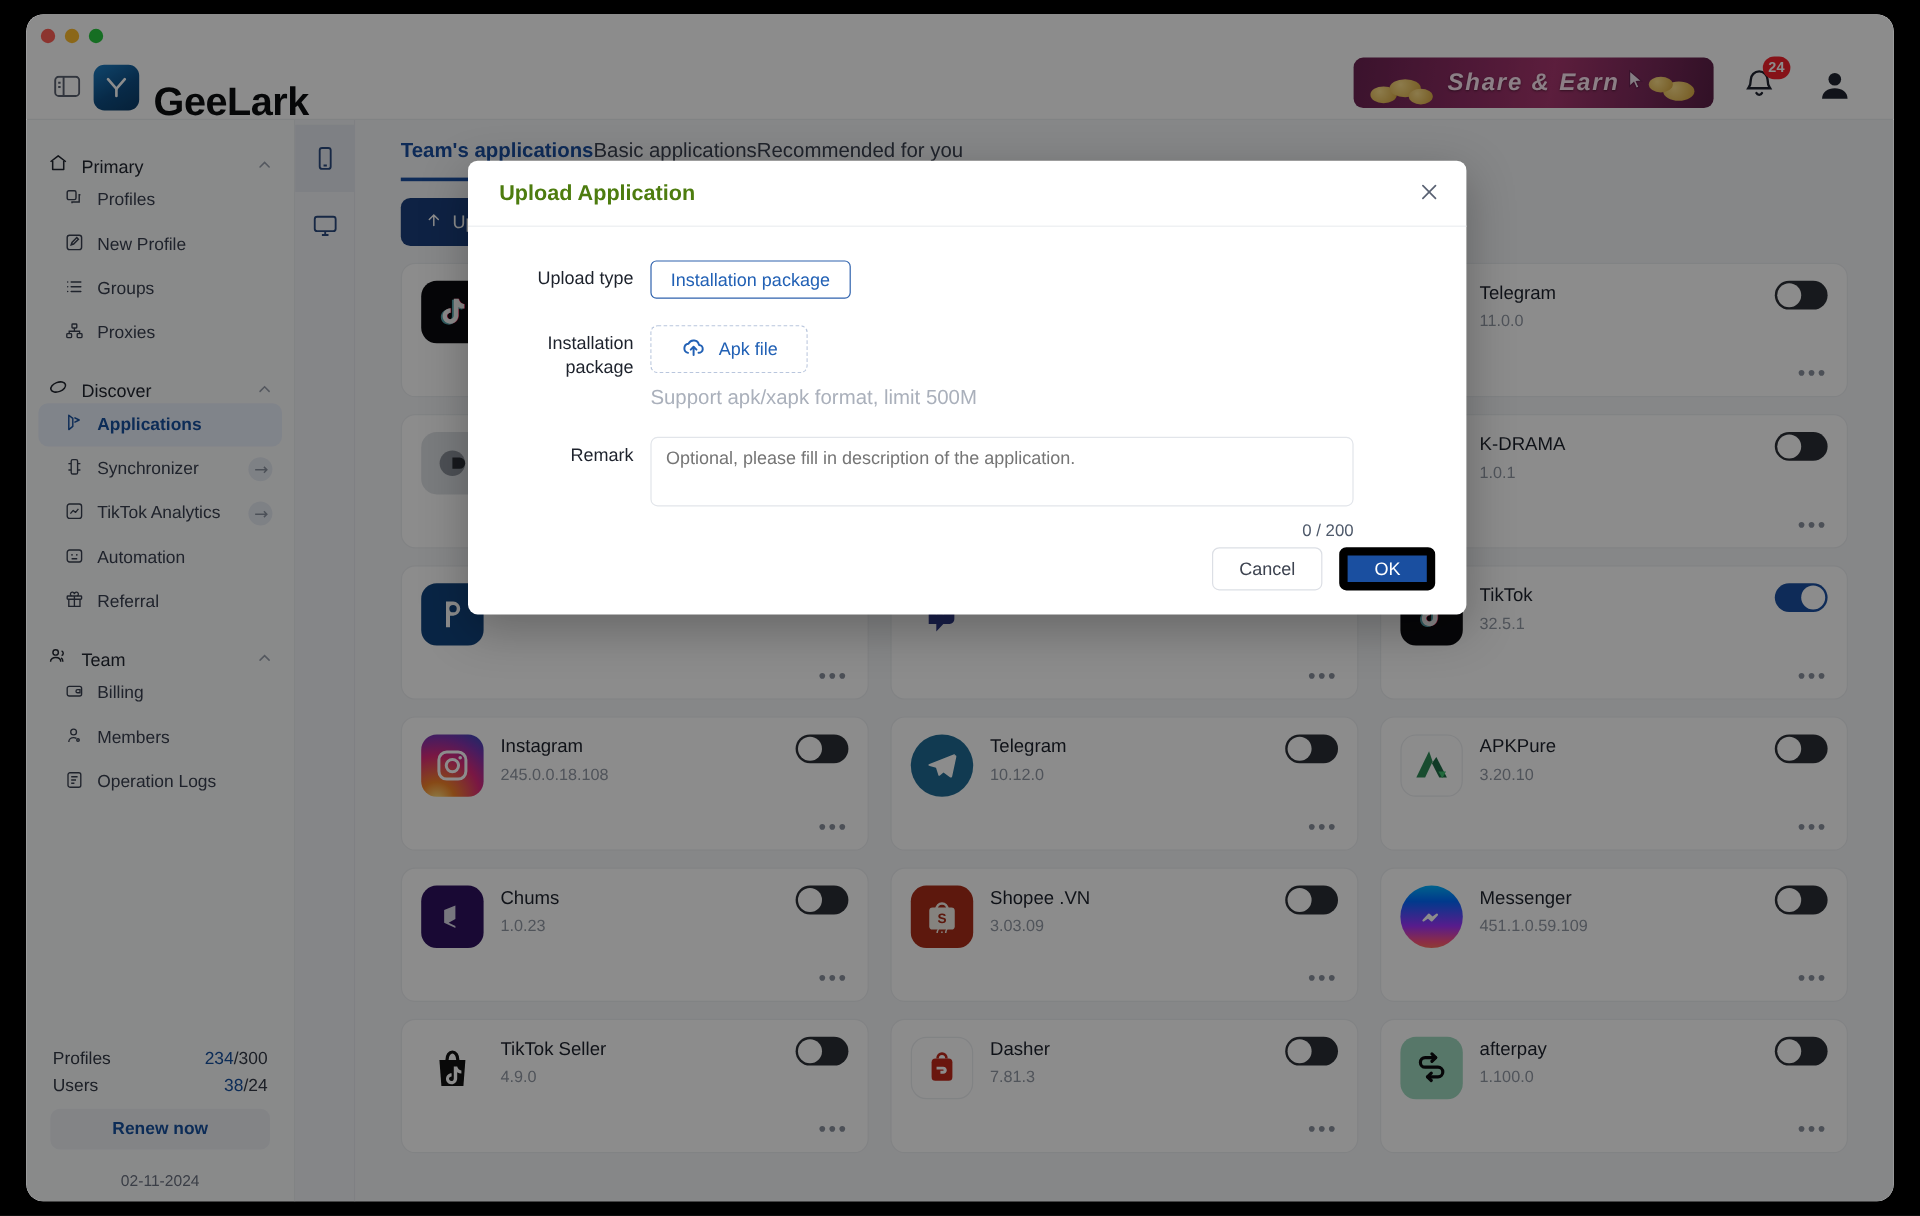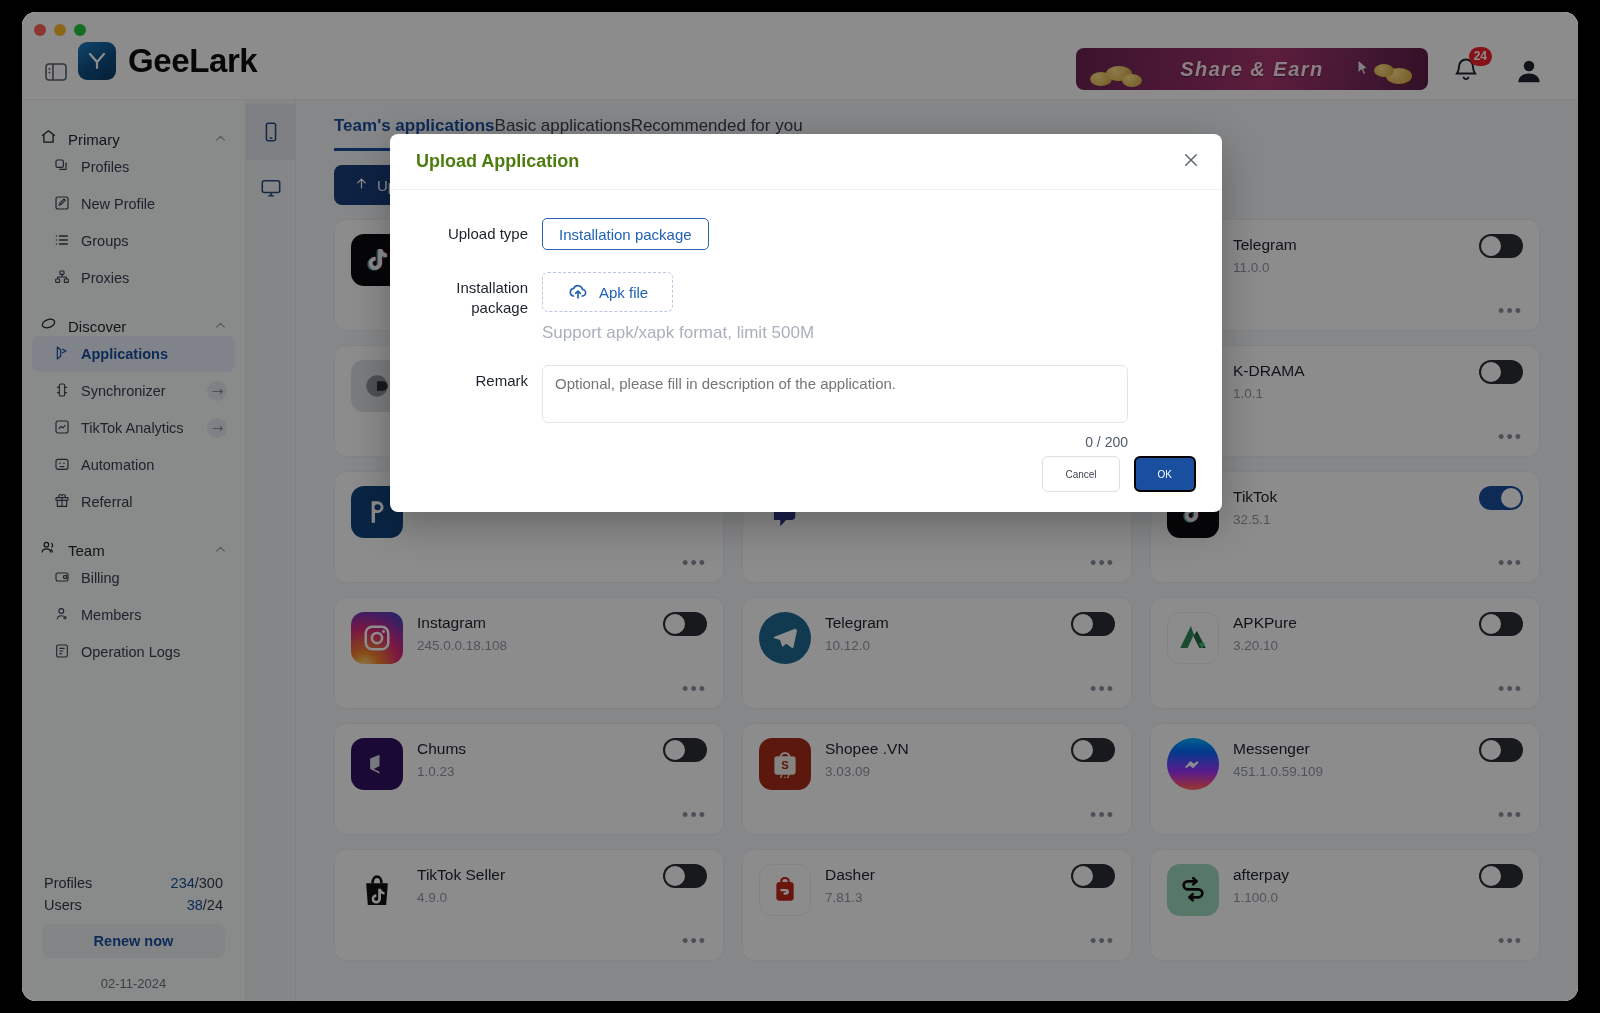--- a/index.html
+++ b/index.html
@@ -43,25 +43,25 @@
     display: flex; align-items: center; justify-content: center;
     color: #5a6170; cursor: pointer;
   }
   .brand { position: absolute; left: 56px; top: 30px; display: flex; align-items: center; gap: 12px; }
   .brand-mark {
     width: 38px; height: 38px; border-radius: 9px;
     background: linear-gradient(150deg, #1d7ec4 0%, #0f4e84 55%, #0b3b66 100%);
     display: flex; align-items: center; justify-content: center;
     color: #fff;
   }
-  .brand-text { font-size: 33px; font-weight: 700; color: #0c0d10; letter-spacing: -0.4px; }
+  .brand-text { font-size: 33px; font-weight: 700; color: #0c0d10; letter-spacing: -0.4px; margin-top: 24px; }
 
   .share-banner {
     position: absolute; right: 150px; top: 36px;
-    width: 352px; height: 42px; border-radius: 8px;
+    width: 300px; height: 42px; border-radius: 8px;
     background: linear-gradient(100deg,#6b2352 0%, #8d2c63 30%, #a8376f 55%, #7d2a5c 80%, #5a1f46 100%);
     display: flex; align-items: center; justify-content: center;
     overflow: hidden; cursor: pointer;
   }
   .share-banner .label {
     font-size: 20px; font-style: italic; font-weight: 700;
     color: #ffe8f4; letter-spacing: 1.5px;
     text-shadow: 0 1px 2px rgba(0,0,0,.45);
     position: relative; z-index: 2;
   }
@@ -213,25 +213,25 @@
     padding: 9px 12px; font-size: 15px; color: #b6bbc4;
     background: #fff; resize: none; font-family: "Liberation Sans", sans-serif;
     outline: none; position: relative;
   }
   .counter { width: 586px; text-align: right; font-size: 14px; color: #4f5a6b; margin-top: 7px; }
   .modal-foot {
     display: flex; justify-content: flex-end; gap: 14px;
     padding: 0 26px 20px 26px;
   }
   .btn {
-    height: 36px; padding: 0 22px; border-radius: 6px; font-size: 10px;
+    height: 36px; padding: 0 22px; border-radius: 6px; font-size: 15px;
     display: inline-flex; align-items: center; justify-content: center; cursor: pointer;
   }
   .btn-cancel { background: #fff; border: 1px solid #dcdfe5; color: #3d4350; }
-  .btn-ok { background: #1a4fa0; color: #fff; border: 2px solid #000000; }
+  .btn-ok { background: #1a4fa0; color: #fff; border: 7px solid #000000; }
 </style>
 </head>
 <body>
 
 <div id="root">
   <div class="window">
 
     <div class="titlebar">
       <div class="traffic">
         <span class="dot red"></span>

